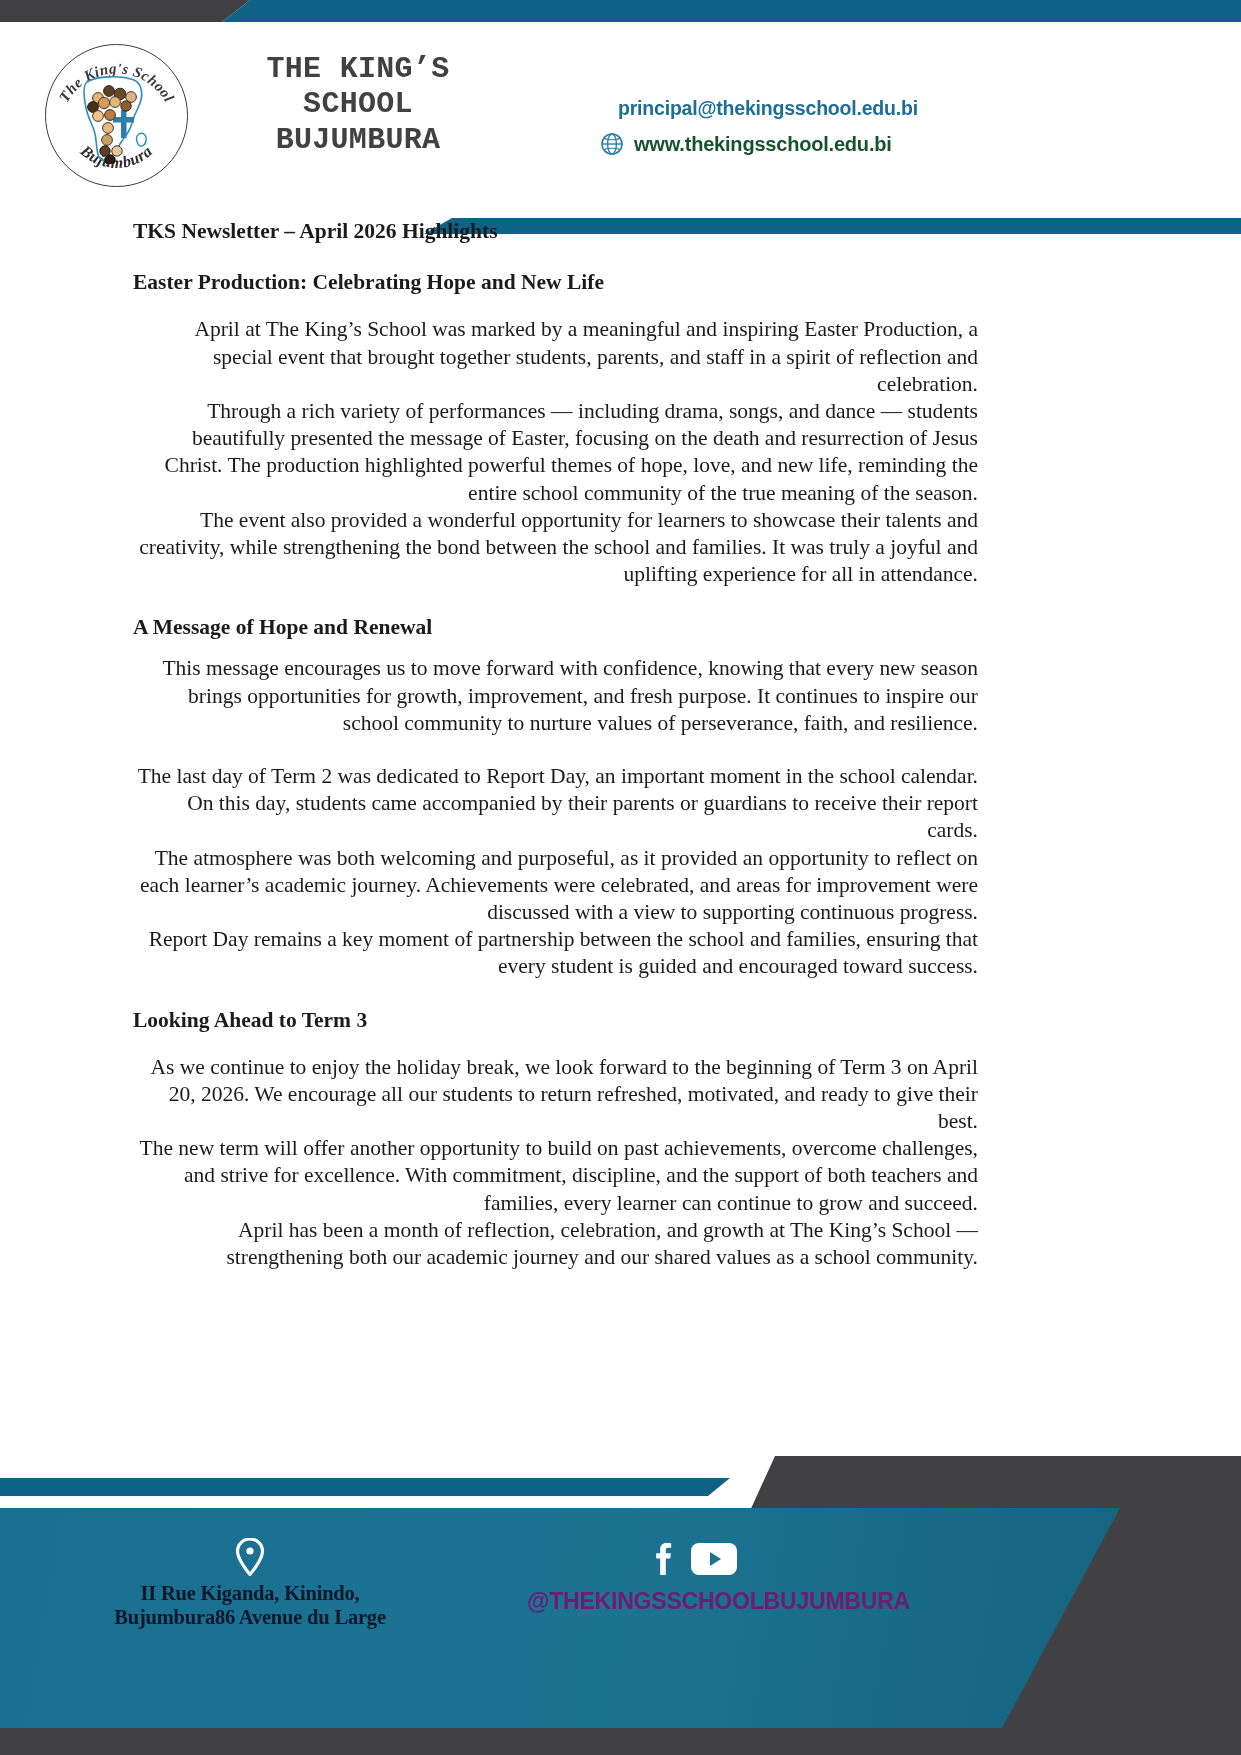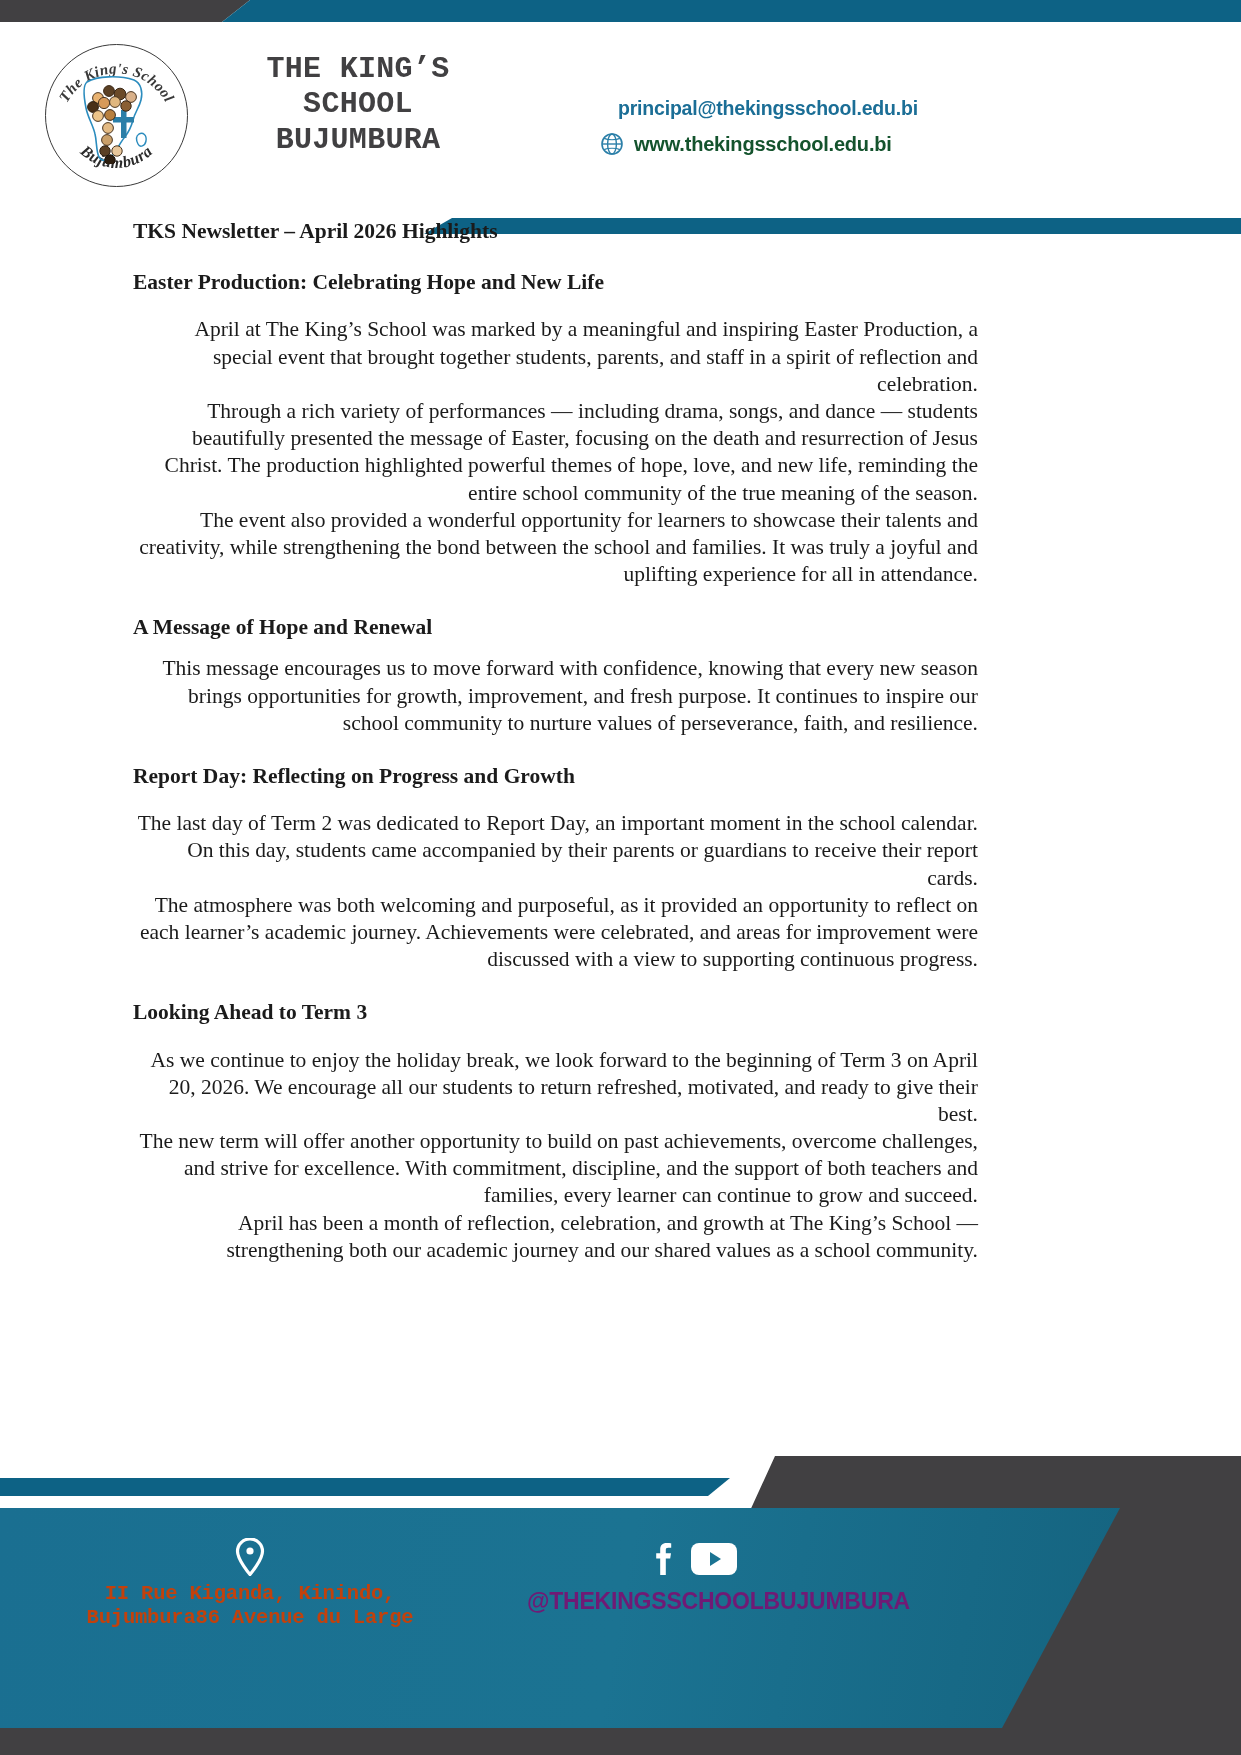--- a/index.html
+++ b/index.html
@@ -82,22 +82,22 @@
   .f-stripe-teal{
     position:absolute;left:0;top:88px;width:730px;height:18px;background:#0d6285;
     clip-path:polygon(0 0,730px 0,708px 18px,0 18px);
   }
   .f-teal{
     position:absolute;left:0;top:118px;width:1120px;height:220px;
     background:linear-gradient(100deg,#1a6f91 0%,#1b7392 55%,#156480 100%);
     clip-path:polygon(0 0,1120px 0,1002px 220px,0 220px);
   }
   .f-addr{
-    position:absolute;left:40px;top:148px;width:420px;text-align:center;color:#c2410c;
-    font-family:Liberation Mono, monospace;font-weight:bold;
+    position:absolute;left:40px;top:148px;width:420px;text-align:center;color:#0f172a;
+    font-family:Liberation Serif, serif;font-weight:bold;
     font-size:20.5px;line-height:1.16;letter-spacing:-0.2px;
   }
   .pin-ico{display:block;margin:0 auto 6px auto;width:30px;height:38px;}
   .f-social{
     position:absolute;left:480px;top:150px;width:430px;text-align:right;color:#701a75;
     font-family:"Liberation Sans", sans-serif;font-weight:bold;
     font-size:23px;letter-spacing:-0.2px;
   }
   .soc-icons{display:flex;justify-content:center;align-items:center;gap:16px;margin-bottom:10px;}
   .fb-ico{width:22px;height:38px;}
@@ -192,23 +192,23 @@
     <p class="para">Through a rich variety of performances — including drama, songs, and dance — students beautifully presented the message of Easter, focusing on the death and resurrection of Jesus Christ. The production highlighted powerful themes of hope, love, and new life, reminding the entire school community of the true meaning of the season.</p>
     <p class="para">The event also provided a wonderful opportunity for learners to showcase their talents and creativity, while strengthening the bond between the school and families. It was truly a joyful and uplifting experience for all in attendance.</p>
 
     <div class="gap-lg"></div>
 
     <h3 class="sec tight">A Message of Hope and Renewal</h3>
     <p class="para">This message encourages us to move forward with confidence, knowing that every new season brings opportunities for growth, improvement, and fresh purpose. It continues to inspire our school community to nurture values of perseverance, faith, and resilience.</p>
 
     <div class="gap-lg"></div>
 
-    <h3 class="sec">Report Day: Reflecting on Progress and Growth</h3>
     <p class="para">The last day of Term 2 was dedicated to Report Day, an important moment in the school calendar. On this day, students came accompanied by their parents or guardians to receive their report cards.</p>
     <p class="para">The atmosphere was both welcoming and purposeful, as it provided an opportunity to reflect on each learner’s academic journey. Achievements were celebrated, and areas for improvement were discussed with a view to supporting continuous progress.</p>
+    <p class="para">Report Day remains a key moment of partnership between the school and families, ensuring that every student is guided and encouraged toward success.</p>
 
     <div class="gap-lg"></div>
 
     <h3 class="sec">Looking Ahead to Term 3</h3>
     <p class="para">As we continue to enjoy the holiday break, we look forward to the beginning of Term 3 on April 20, 2026. We encourage all our students to return refreshed, motivated, and ready to give their best.</p>
     <p class="para">The new term will offer another opportunity to build on past achievements, overcome challenges, and strive for excellence. With commitment, discipline, and the support of both teachers and families, every learner can continue to grow and succeed.</p>
     <p class="para">April has been a month of reflection, celebration, and growth at The King’s School — strengthening both our academic journey and our shared values as a school community.</p>
   </div>
 
   <div class="footer">

